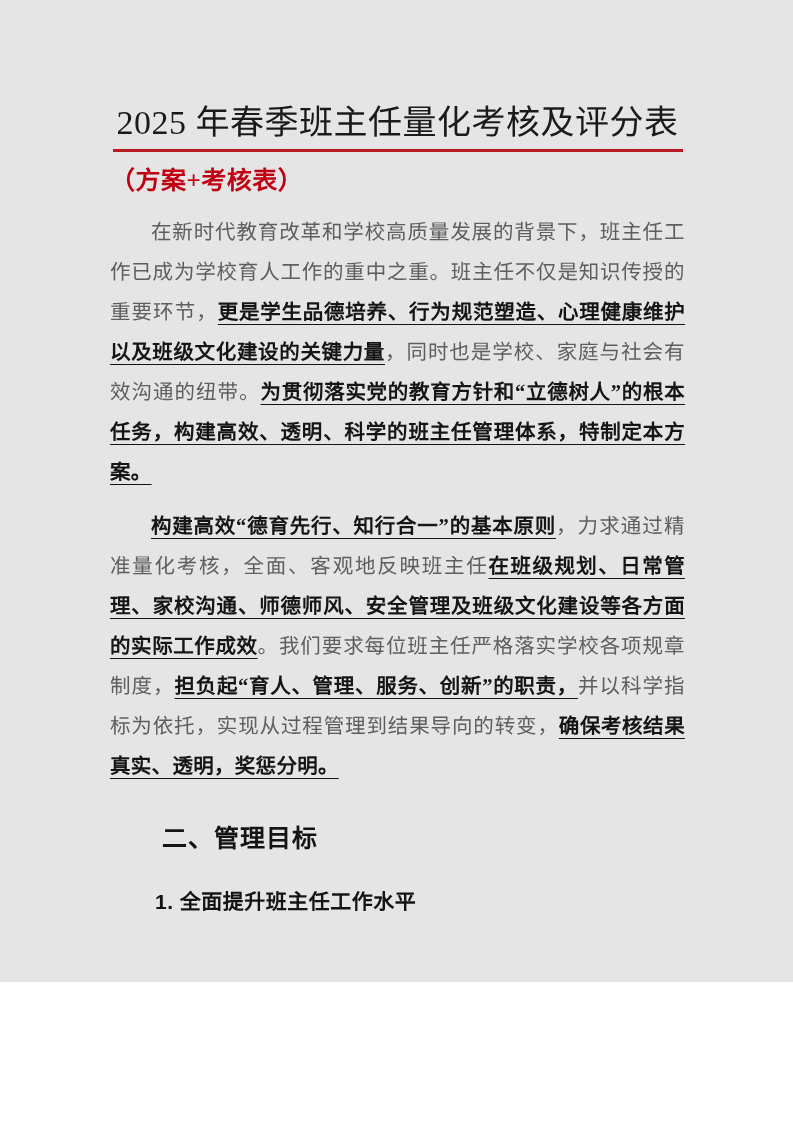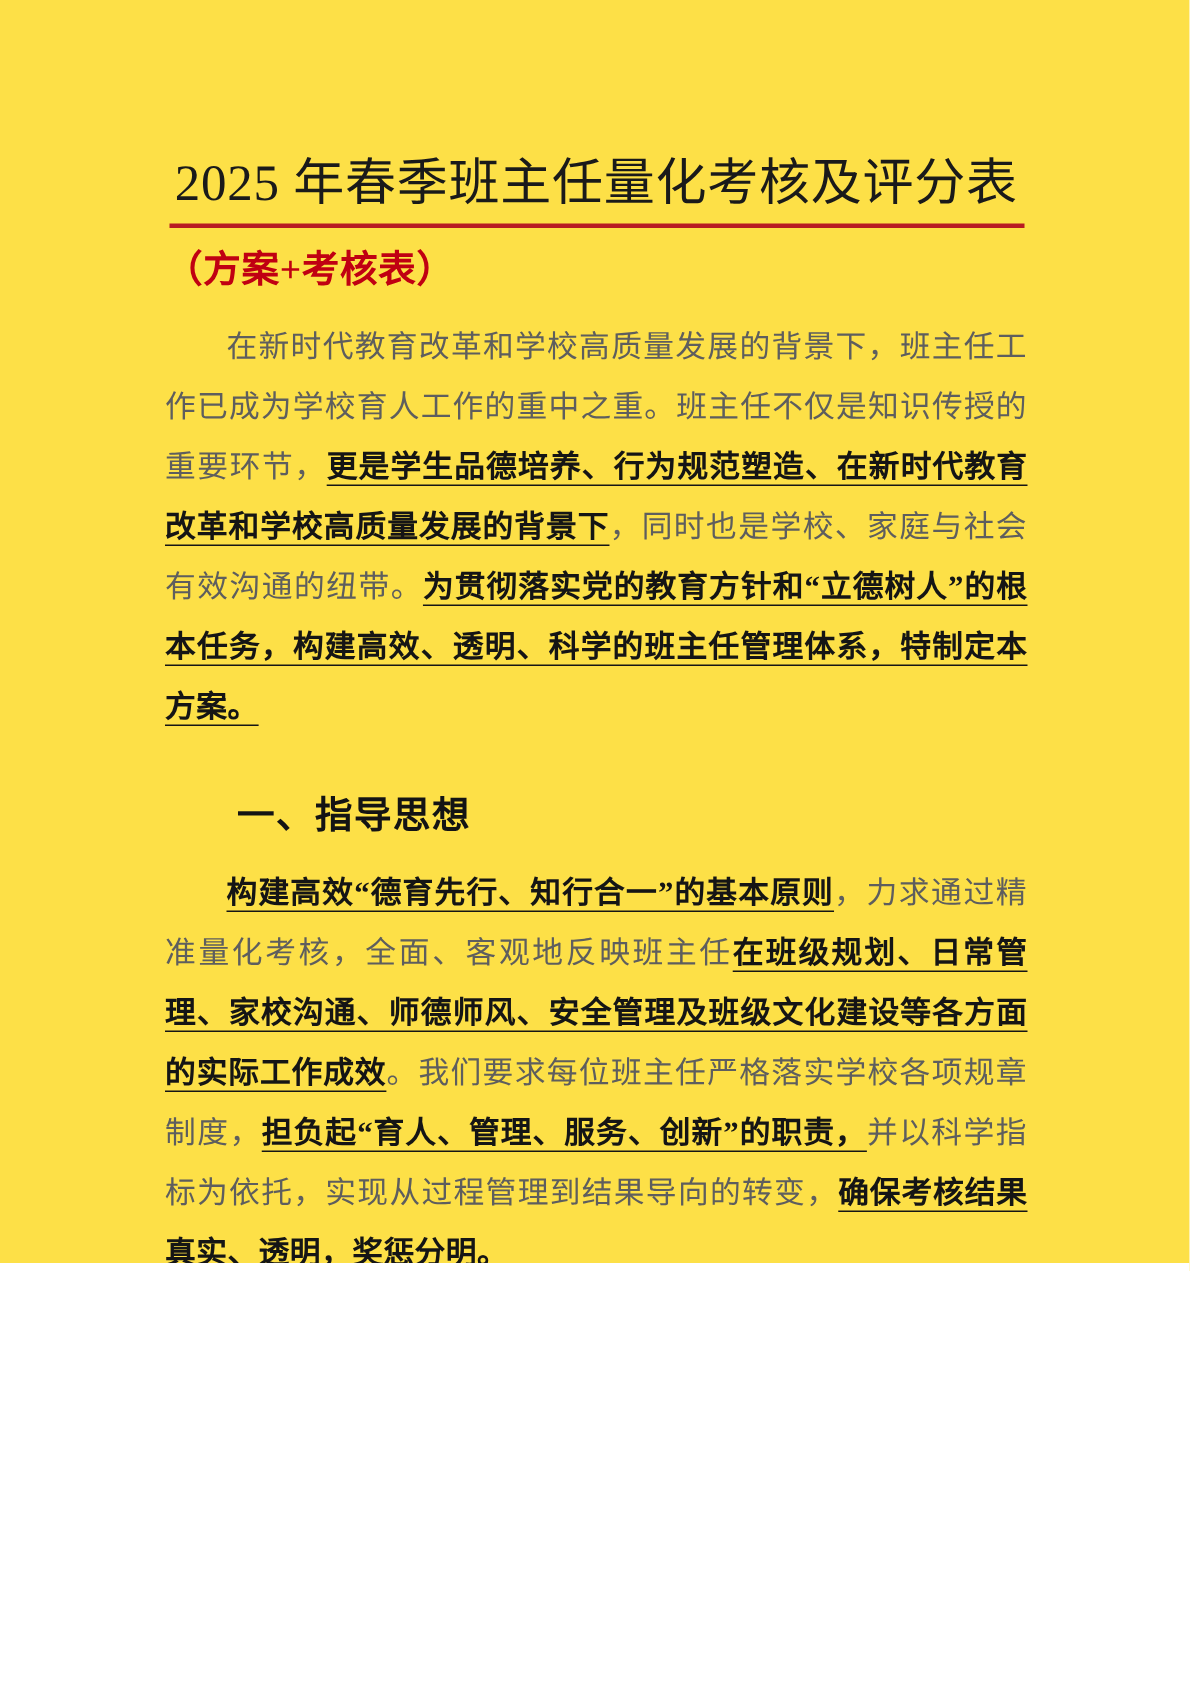--- a/index.html
+++ b/index.html
@@ -14,23 +14,23 @@
     position: relative;
     font-family: "Liberation Serif", "DejaVu Serif", serif;
     -webkit-font-smoothing: antialiased;
   }
 
   .page {
     position: absolute;
     left: 0;
     top: 0;
     width: 793px;
-    height: 842px;
+    height: 982px;
     box-sizing: border-box;
-    background: #fde047;
+    background: #e5e5e5;
     overflow: hidden;
   }
 
   .content {
     position: absolute;
     left: 110px;
     top: 0;
     width: 575px;
   }
 
@@ -129,26 +129,26 @@
 <div class="page">
 
   <div class="content">
 
     <h1 class="doc-title">2025 年春季班主任量化考核及评分表</h1>
 
     <div class="title-rule"></div>
 
     <h2 class="doc-subtitle">（方案+考核表）</h2>
 
-    <p class="para"><span>在新时代教育改革和学校高质量发展的背景下，班主任工作已成为学校育人工作的重中之重。班主任不仅是知识传授的重要环节，</span><span class="em">更是学生品德培养、行为规范塑造、在新时代教育改革和学校高质量发展的背景下</span><span>，同时也是学校、家庭与社会有效沟通的纽带。</span><span class="em">为贯彻落实党的教育方针和“立德树人”的根本任务，构建高效、透明、科学的班主任管理体系，特制定本方案。</span></p>
+    <p class="para"><span>在新时代教育改革和学校高质量发展的背景下，班主任工作已成为学校育人工作的重中之重。班主任不仅是知识传授的重要环节，</span><span class="em">更是学生品德培养、行为规范塑造、心理健康维护以及班级文化建设的关键力量</span><span>，同时也是学校、家庭与社会有效沟通的纽带。</span><span class="em">为贯彻落实党的教育方针和“立德树人”的根本任务，构建高效、透明、科学的班主任管理体系，特制定本方案。</span></p>
 
-    <h3 class="h-sec">一、指导思想</h3>
 
     <p class="para"><span class="em">构建高效“德育先行、知行合一”的基本原则</span><span>，力求通过精准量化考核，全面、客观地反映班主任</span><span class="em">在班级规划、日常管理、家校沟通、师德师风、安全管理及班级文化建设等各方面的实际工作成效</span><span>。我们要求每位班主任严格落实学校各项规章制度，</span><span class="em">担负起“育人、管理、服务、创新”的职责，</span><span>并以科学指标为依托，实现从过程管理到结果导向的转变，</span><span class="em">确保考核结果真实、透明，奖惩分明。</span></p>
 
     <h3 class="h-sec second">二、管理目标</h3>
 
+    <h4 class="h-item">1. 全面提升班主任工作水平</h4>
 
   </div>
 
   <div class="footer">第1页共11页</div>
 
 </div>
 
 </body></html>

